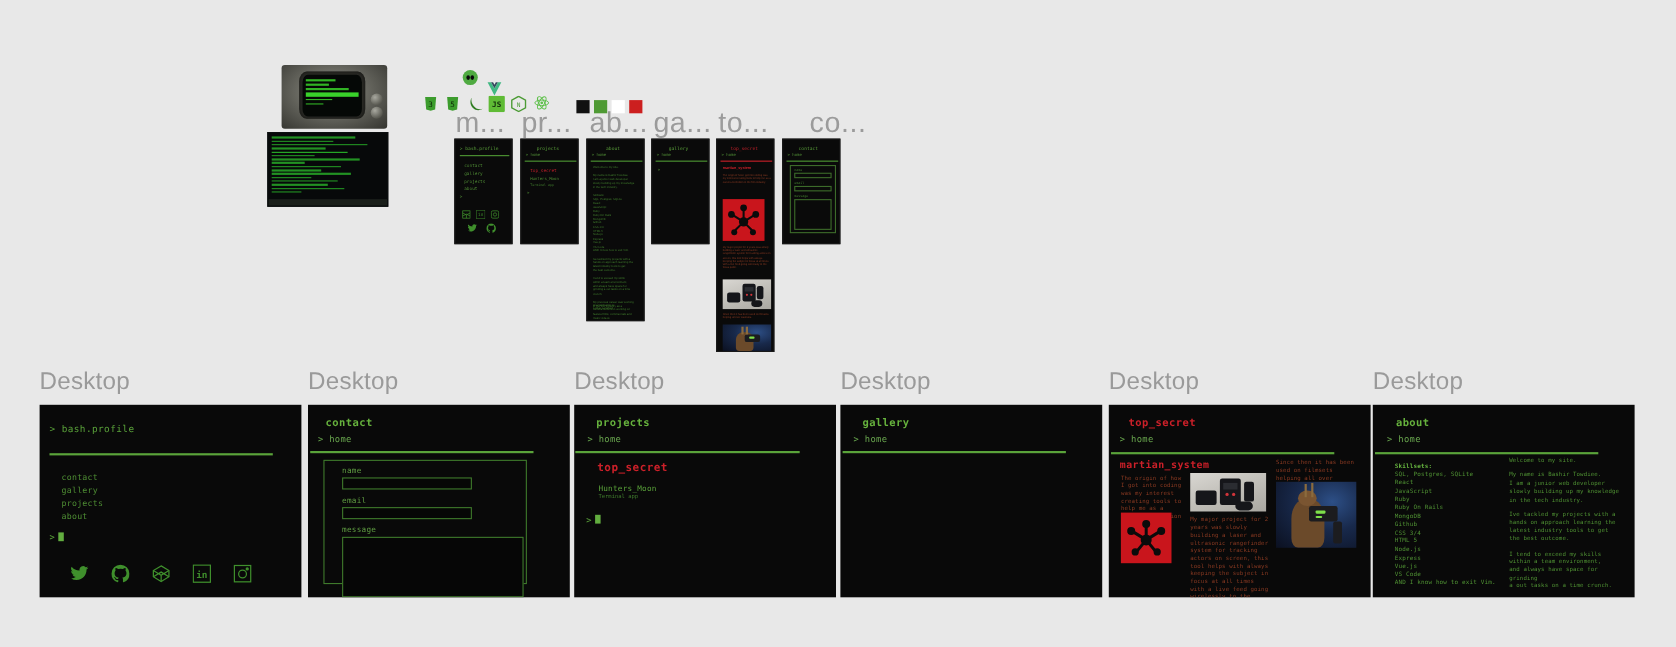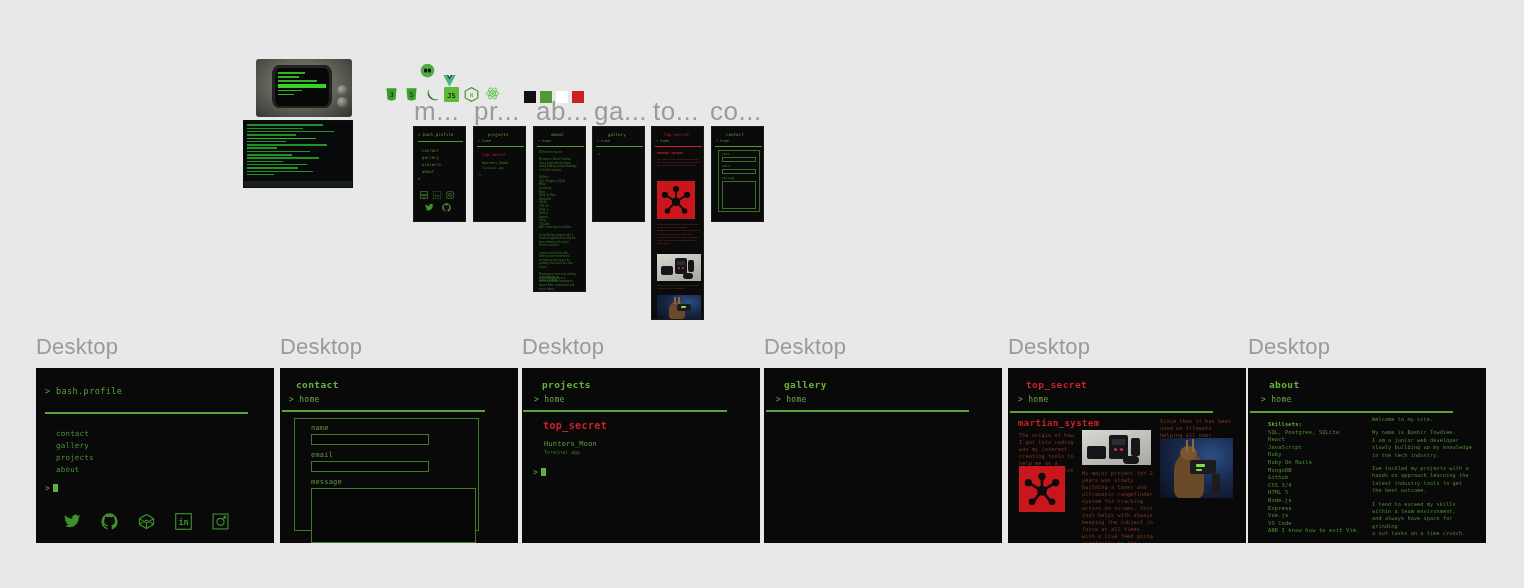--- a/index.html
+++ b/index.html
@@ -258,21 +258,21 @@
       <div class="swatch" style="background:#4f9a34"></div>
       <div class="swatch" style="background:#ffffff"></div>
       <div class="swatch" style="background:#cc1f1f"></div>
     </div>
 
     <div class="pg-label" style="left:414px">m...</div>
     <div class="pg-label" style="left:474px">pr...</div>
     <div class="pg-label" style="left:536px">ab...</div>
     <div class="pg-label" style="left:594px">ga...</div>
     <div class="pg-label" style="left:653px">to...</div>
-    <div class="pg-label" style="left:710px">co...</div>
+    <div class="pg-label" style="left:736px">co...</div>
 
     <div class="mini" style="left:413px;top:126px;width:53px;height:96px">
       <div class="m-title" style="position:absolute;left:4px;top:5px;font-size:4.2px">&gt; bash.profile</div>
       <div class="m-rule" style="position:absolute;left:4px;top:14px;width:45px"></div>
       <div class="m-item" style="position:absolute;left:8px;top:21px;font-size:4px">contact</div>
       <div class="m-item" style="position:absolute;left:8px;top:28px;font-size:4px">gallery</div>
       <div class="m-item" style="position:absolute;left:8px;top:35px;font-size:4px">projects</div>
       <div class="m-item" style="position:absolute;left:8px;top:42px;font-size:4px">about</div>
       <div class="m-item" style="position:absolute;left:4px;top:49px;font-size:4px">&gt;</div>
       <div style="position:absolute;left:6px;top:64px;display:flex;gap:5px">

